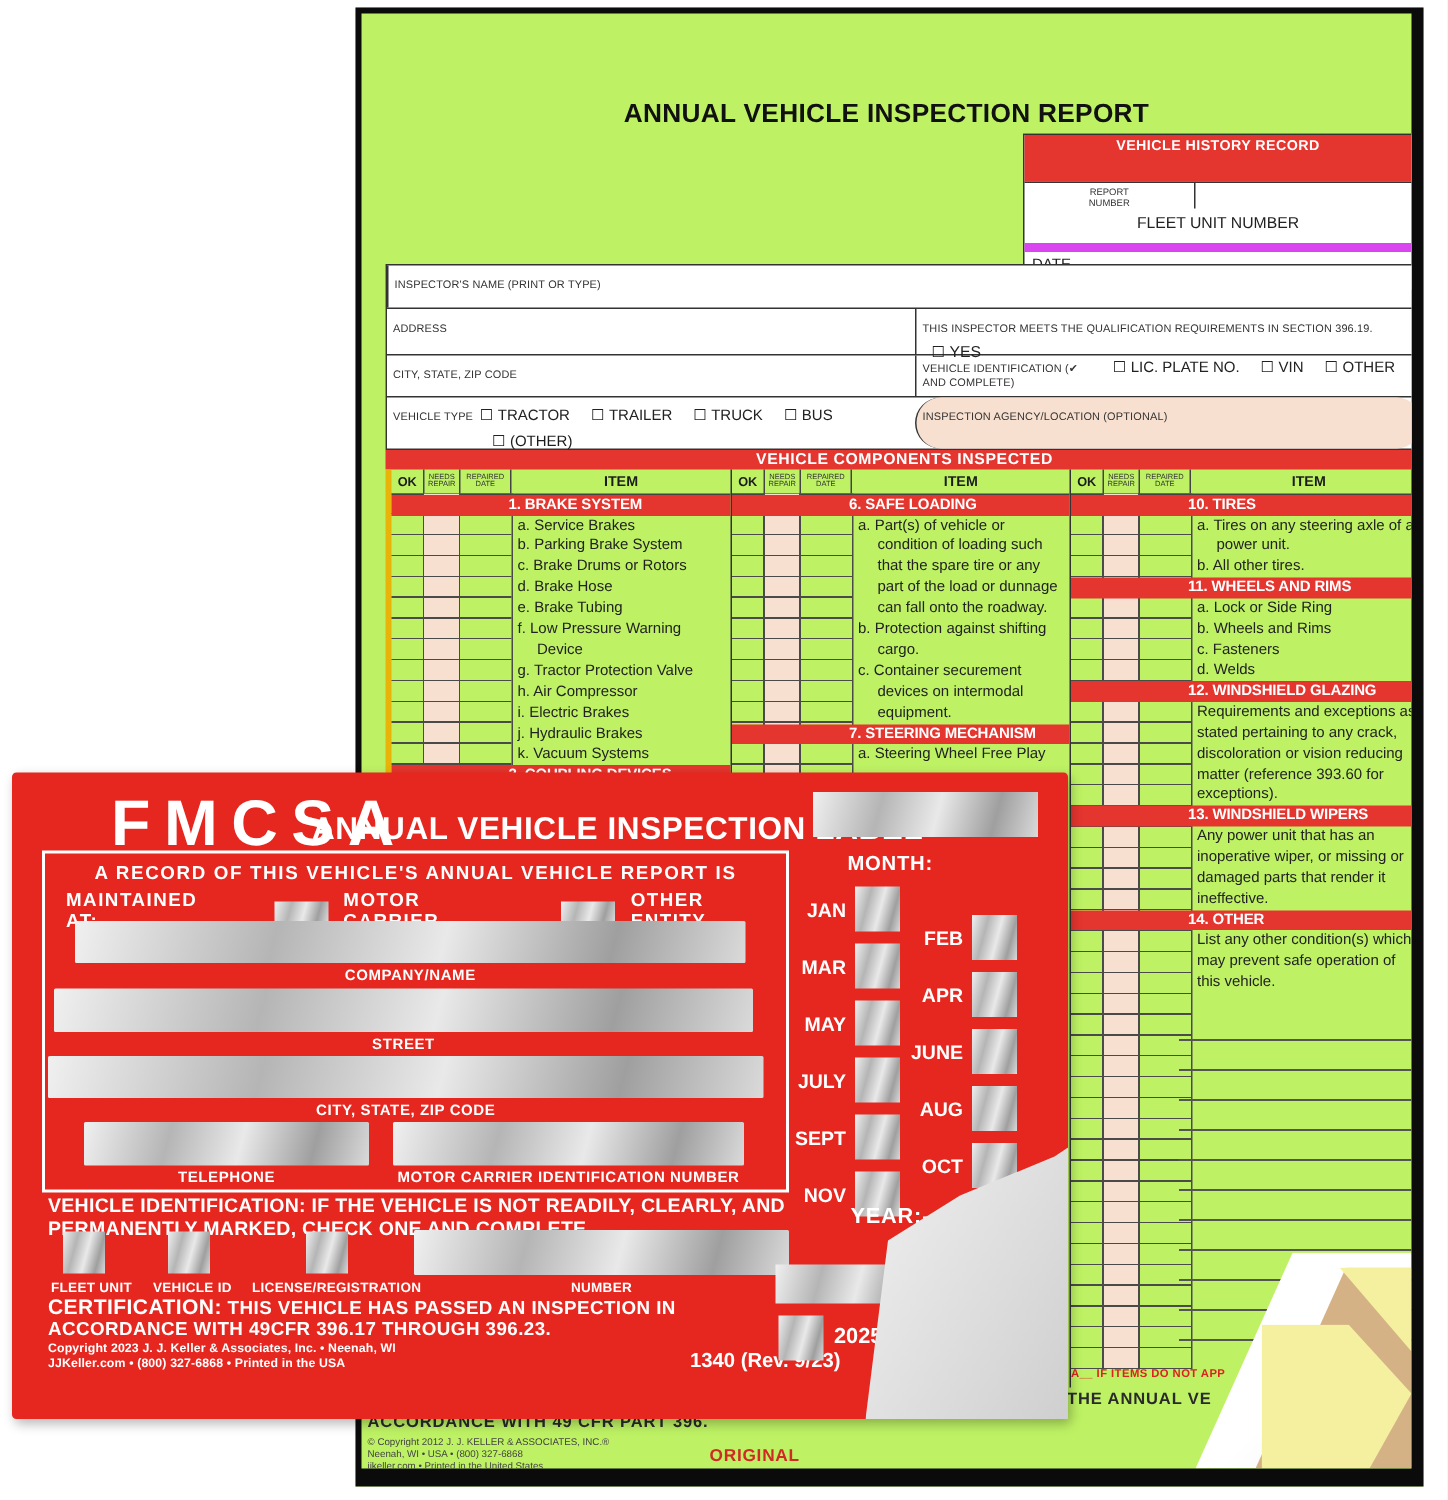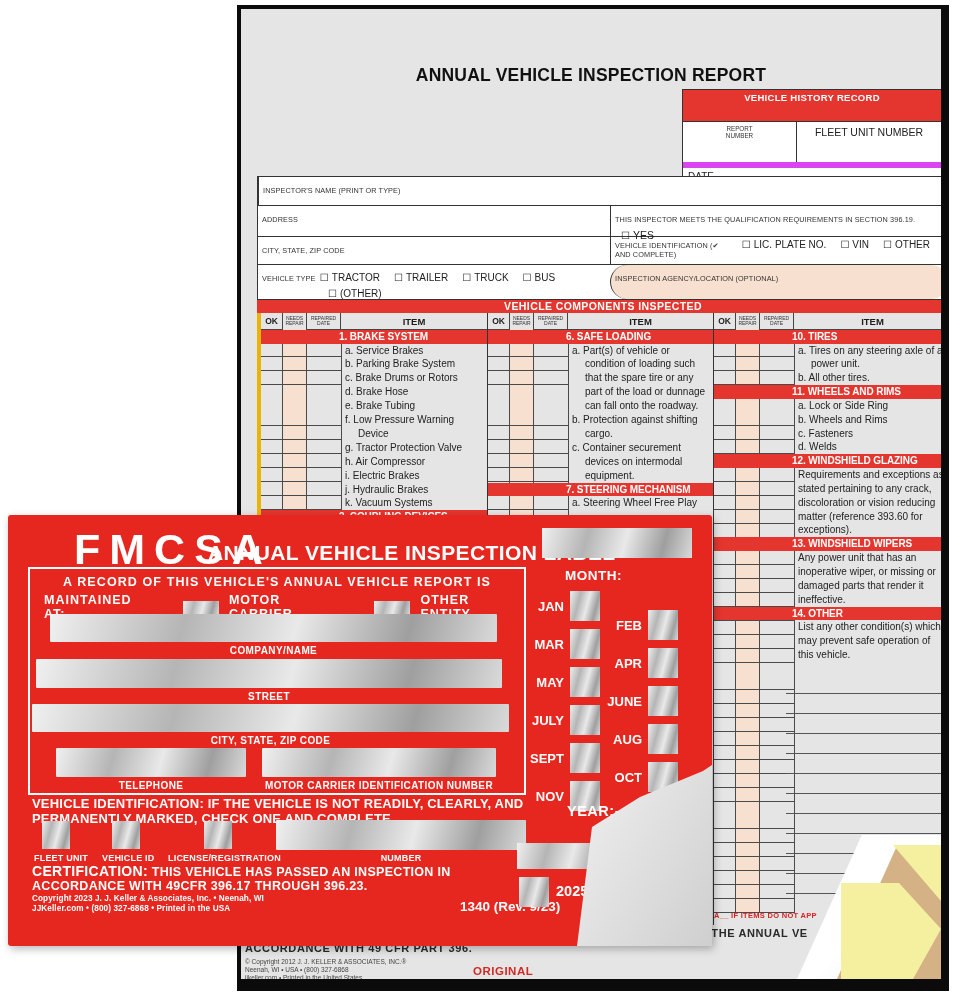--- a/index.html
+++ b/index.html
@@ -1,28 +1,28 @@
 <!DOCTYPE html>
 <html><head>
 <meta charset="utf-8">
 <style>
   html,body{margin:0;padding:0;background:#fff;}
   #canvas{position:relative;width:965px;height:1000px;background:#ffffff;overflow:hidden;
           font-family:"Liberation Sans",sans-serif;color:#1c1c1c;}
   
-  .sheet{position:absolute;left:237px;top:5px;width:712px;height:986px;background:#e5e5e5;
+  .sheet{position:absolute;left:237px;top:5px;width:712px;height:986px;background:#bef264;
          border:4px solid #0b0b0b;border-right-width:8px;border-bottom-width:12px;
          box-sizing:border-box;overflow:hidden;}
   .rpt-title{position:absolute;left:0;top:56px;width:700px;text-align:center;
              font-size:17.5px;font-weight:bold;letter-spacing:.2px;color:#111;}
   
   .history{position:absolute;left:441px;top:80px;width:258px;border:1px solid #333;background:#fff;}
   .h-head{height:31px;line-height:15px;background:#e4352e;color:#fff;text-align:center;
           font-size:9.5px;font-weight:bold;letter-spacing:.3px;}
-  .h-row{display:flex;height:40px;border-top:1px solid #333;}
+  .h-row{display:flex;height:40px;border-top:1px solid #333;flex-direction:column;}
   .h-c1{width:113px;border-right:1px solid #333;display:flex;justify-content:center;padding-top:3px;}
   .h-c1 span{font-size:6.3px;line-height:7px;text-align:center;width:40px;color:#333;}
   .h-c2{flex:1;text-align:center;padding-top:4px;font-size:10.5px;color:#222;}
   .h-date{height:22px;border-top:6px solid #d946ef;font-size:10px;padding:3px 0 0 5px;color:#222;}
   
   .carrier{position:absolute;left:16px;top:167px;width:692px;border:1px solid #333;box-sizing:border-box;background:#fff;}
   .crow{display:flex;border-top:1px solid #333;}
   .crow:first-child{border-top:none;}
   .cl{width:352px;padding:2px 4px;box-sizing:border-box;}
   .cr{flex:1;border-left:1px solid #333;padding:2px 4px;box-sizing:border-box;}

